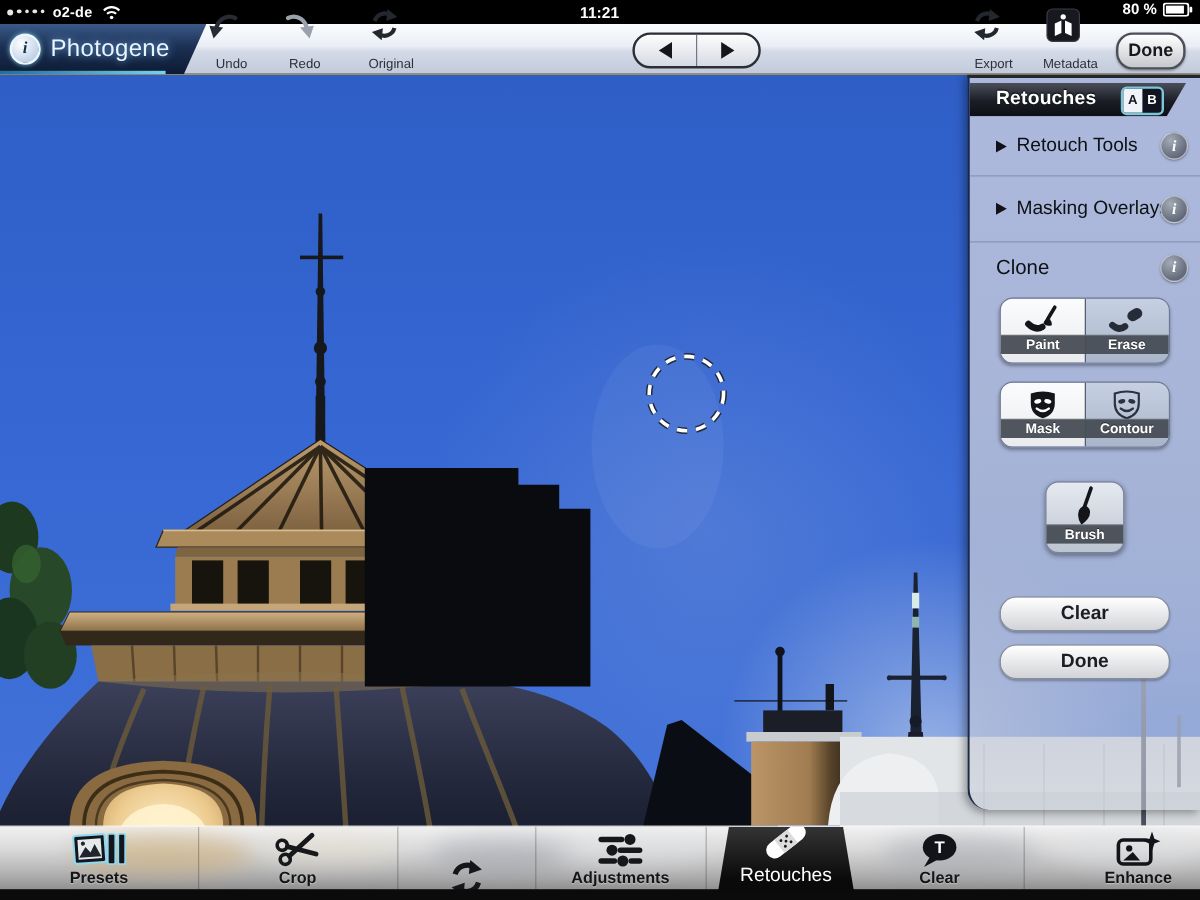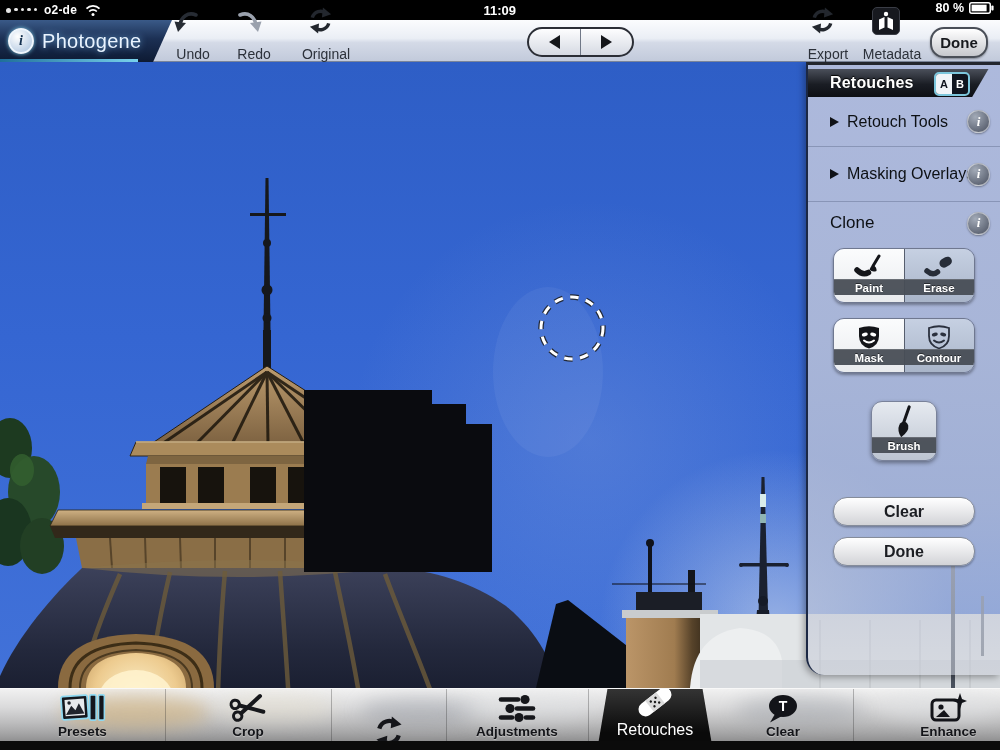--- a/index.html
+++ b/index.html
@@ -29,21 +29,21 @@
   .appinfo{width:22px;height:22px;border-radius:50%;margin-left:8px;flex:0 0 auto;
     background:radial-gradient(circle at 35% 30%,#ffffff,#b9cde4 80%);
     border:2px solid #eef6fd;box-shadow:0 0 4px rgba(127,212,236,.9);
     color:#14304f;font:italic bold 14px "Liberation Serif",serif;
     display:flex;align-items:center;justify-content:center;}
   .appname{margin-left:8px;font-size:20px;color:#e9f4ff;letter-spacing:.3px;
     text-shadow:0 0 7px rgba(130,200,255,.85);white-space:nowrap;}
   .tbtn{position:absolute;top:1px;width:66px;height:40px;display:flex;flex-direction:column;
     align-items:center;justify-content:flex-end;padding-bottom:1px;box-sizing:border-box;cursor:default;}
   .tbtn .ticon{height:27px;display:flex;align-items:center;}
-  .tbtn .lab{font-size:14px;color:#2c313a;line-height:11px;margin-top:15px;padding-left:12px;}
+  .tbtn .lab{font-size:11px;color:#2c313a;line-height:11px;margin-top:15px;padding-left:12px;}
   .navpill{position:absolute;left:527px;top:7px;width:103px;height:26px;border:2.5px solid #2b2e36;
     border-radius:15px;background:linear-gradient(180deg,#fdfdfe,#d6dae3);display:flex;box-sizing:content-box;}
   .navhalf{flex:1;display:flex;align-items:center;justify-content:center;}
   .navhalf + .navhalf{border-left:1.5px solid #707887;}
   .tri-left{width:0;height:0;border-right:11px solid #14161a;border-top:7px solid transparent;border-bottom:7px solid transparent;}
   .tri-right{width:0;height:0;border-left:11px solid #14161a;border-top:7px solid transparent;border-bottom:7px solid transparent;}
   .mdicon{width:26px;height:26px;background:#17191f;border:1px solid #3a3d46;border-radius:5px;
     display:flex;align-items:center;justify-content:center;}
   .donebtn{position:absolute;right:12px;top:7px;width:54px;height:27px;border-radius:14px;
     background:linear-gradient(180deg,#ffffff,#c6c8cd);border:2px solid #4a4f58;
@@ -133,21 +133,21 @@
         </div>
       <span class="carrier">o2-de</span>
       <span class="wifi">
         <svg width="16" height="13" viewBox="0 0 16 13">
           <path d="M1.5 4.7 A9 9 0 0 1 14.5 4.7" stroke="#fff" stroke-width="1.7" fill="none"></path>
           <path d="M4.2 7.5 A5.4 5.4 0 0 1 11.8 7.5" stroke="#fff" stroke-width="1.7" fill="none"></path>
           <circle cx="8" cy="10.6" r="1.5" fill="#fff"></circle>
         </svg>
       </span>
     </div>
-    <span class="time">11:09</span>
+    <span class="time">11:21</span>
     <div class="right">
       <span>80 %</span>
       <svg width="25" height="12" viewBox="0 0 25 12">
         <rect x="0.75" y="0.75" width="20.5" height="10.5" rx="2" stroke="#fff" stroke-width="1.5" fill="none"></rect>
         <rect x="2.6" y="2.7" width="15" height="6.6" fill="#fff"></rect>
         <rect x="22.3" y="3.6" width="2.3" height="4.8" rx="1" fill="#fff"></rect>
       </svg>
     </div>
   </div>
 

